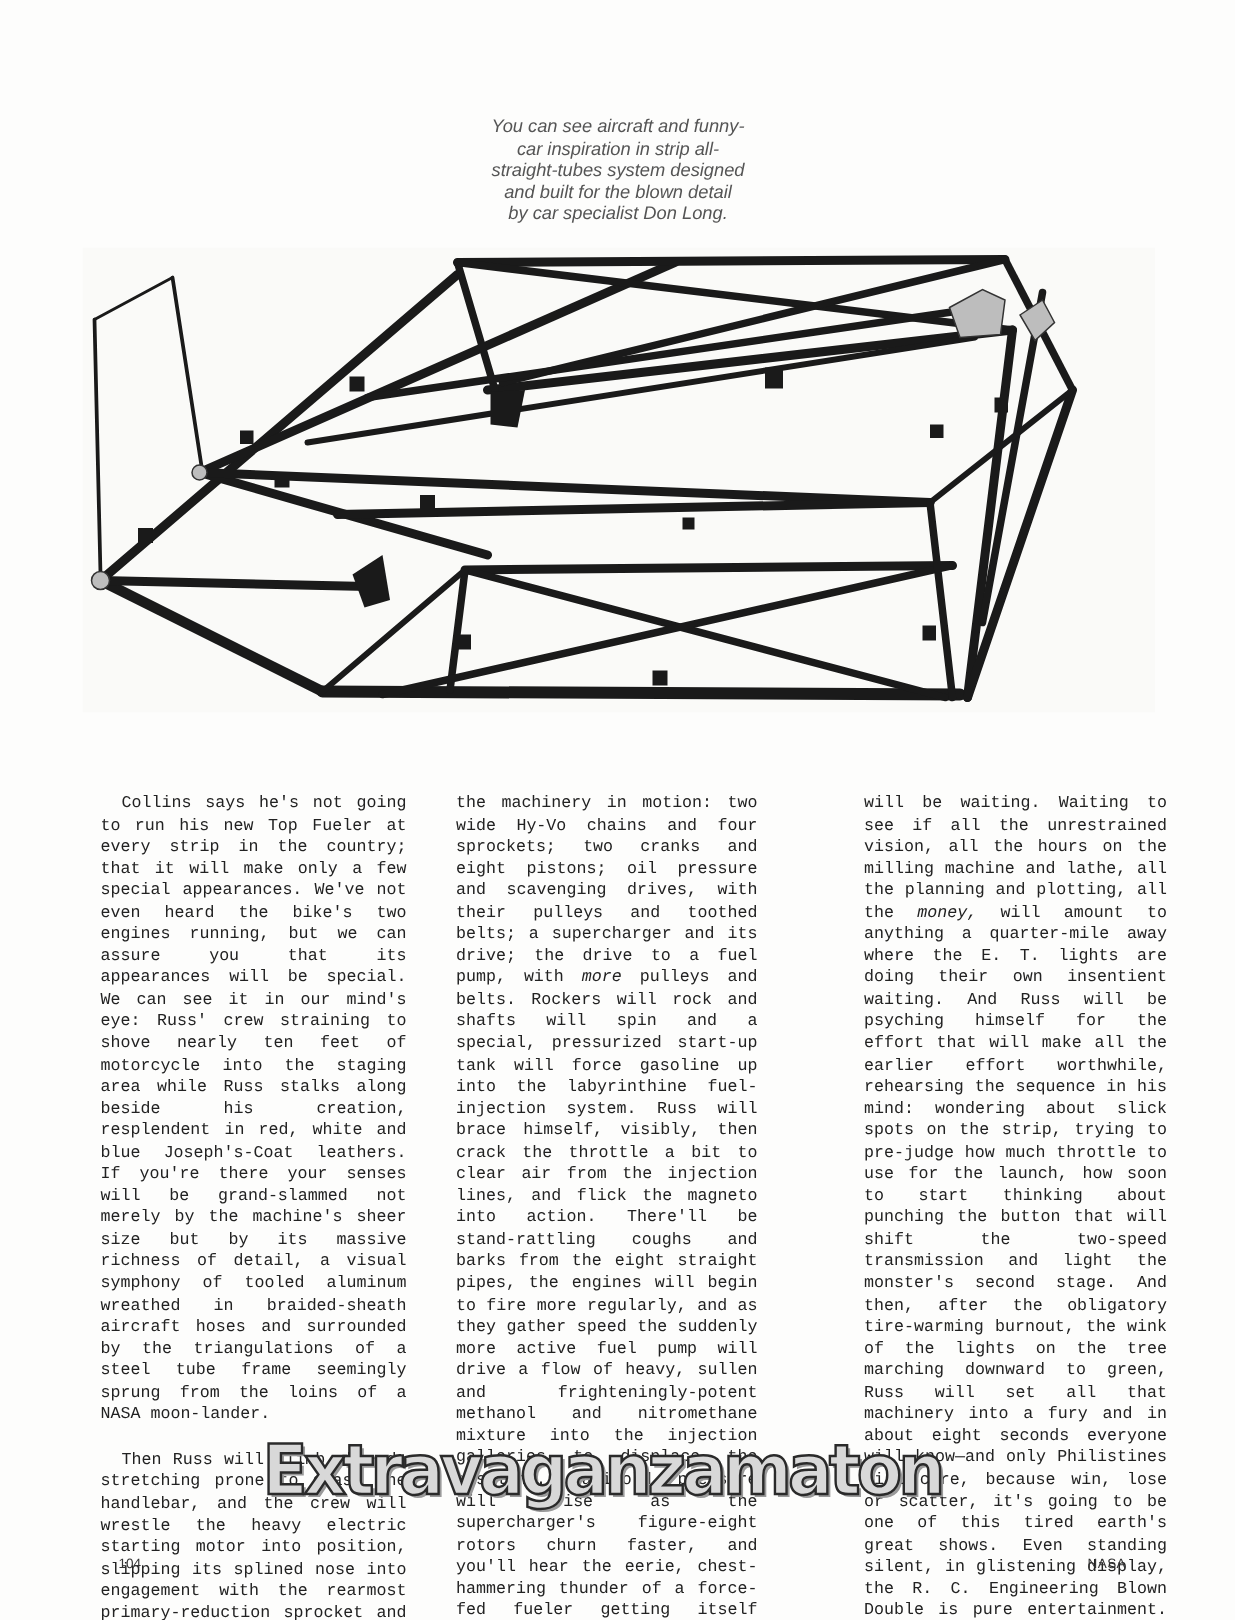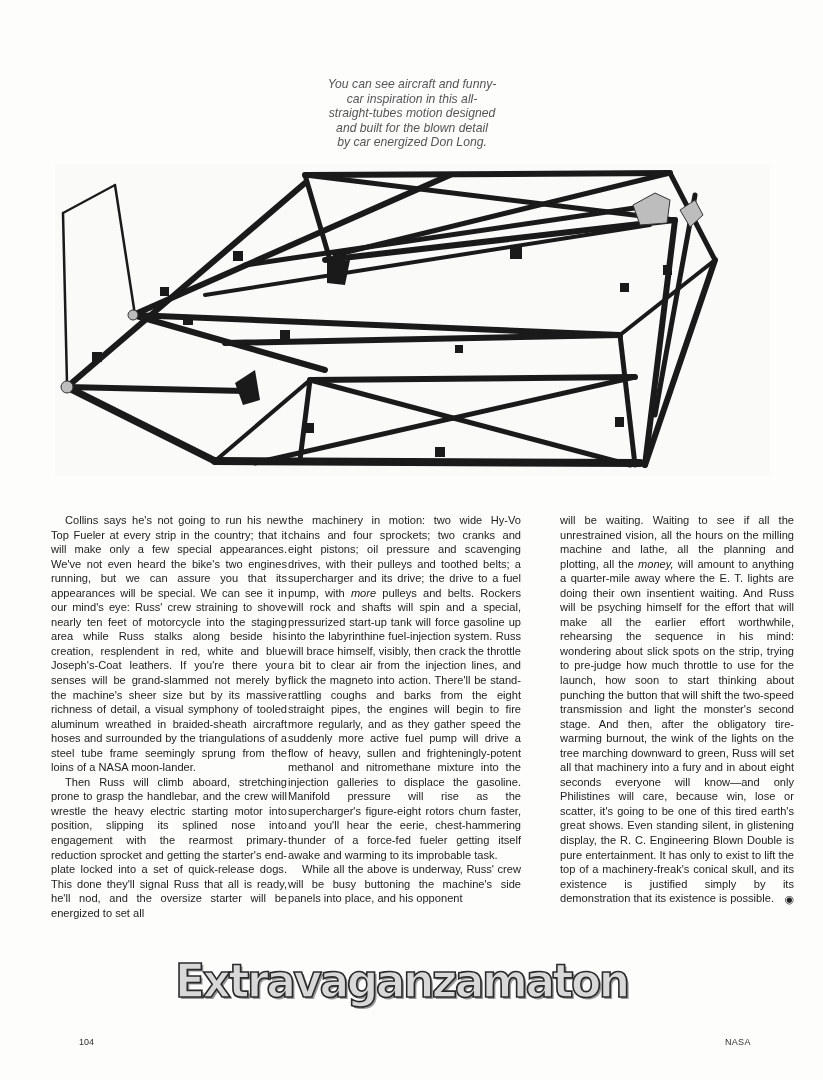--- a/index.html
+++ b/index.html
@@ -1,40 +1,40 @@
 <!DOCTYPE html>
 <html><head>
   <meta charset="utf-8">
   <style>
     html, body { margin: 0; padding: 0; background: #fdfdfc; }
     body { width: 823px; height: 1080px; position: relative; overflow: hidden; font-family: "Liberation Sans", sans-serif; color: #1e1e1e; }
     .caption { position: absolute; left: 292px; top: 48px; width: 240px; text-align: center; font-style: italic; font-size: 12.2px; line-height: 14.6px; color: #555; margin-top: 29px; }
     .photo { position: absolute; left: 55px; top: 165px; width: 715px; height: 310px; }
     .col { position: absolute; top: 513px; width: 236px; font-size: 11.1px; line-height: 14.55px; text-align: justify; color: #222; }
-    .col p { margin: 0; text-indent: 0; }
+    .col p { margin: 16px; text-indent: 0; font-family: Liberation Mono, monospace; }
     .col p.ind { text-indent: 14px; }
     .col1 { left: 51px; }
     .col2 { left: 288px; width: 233px; }
     .col3 { left: 560px; width: 234px; }
     .endmark { display: inline-block; float: right; font-size: 11px; margin-top: 1px; }
     .headline { position: absolute; left: 175px; top: 955px; font-family: "DejaVu Sans", sans-serif; font-weight: bold; font-size: 44px; letter-spacing: -2.5px; color: #d8d8d8; -webkit-text-stroke: 1.6px #2a2a2a; transform: scaleX(1.0) scaleY(1.05); transform-origin: left top; line-height: 50px; }
     .headline-shadow { position: absolute; left: 177px; top: 957px; font-family: "DejaVu Sans", sans-serif; font-weight: bold; font-size: 44px; letter-spacing: -2.5px; color: #9a9a9a; transform: scaleY(1.05); transform-origin: left top; line-height: 50px; }
     .folio { position: absolute; top: 1037px; font-size: 9px; color: #333; }
     .folio.left { left: 43px; margin-left: 36px; }
     .folio.right { left: 725px; letter-spacing: 0.3px; }
   </style>
 </head>
 <body>
 
 <div class="caption">
   <div>You can see aircraft and funny-</div>
-  <div>car inspiration in this all-</div>
-  <div>straight-tubes motion designed</div>
+  <div>car inspiration in strip all-</div>
+  <div>straight-tubes system designed</div>
   <div>and built for the blown detail</div>
-  <div>by car energized Don Long.</div>
+  <div>by car specialist Don Long.</div>
 </div>
 
 <svg class="photo" viewBox="0 0 715 310" xmlns="http://www.w3.org/2000/svg">
   <rect x="0" y="0" width="715" height="310" fill="#fafaf8"></rect>
   <g stroke="#1a1a1a" stroke-linecap="round" fill="none">
 
     <line x1="8" y1="48" x2="60" y2="20" stroke-width="2"></line>
     <line x1="8" y1="48" x2="12" y2="218" stroke-width="2.5"></line>
     <line x1="60" y1="20" x2="80" y2="150" stroke-width="2.5"></line>
 

